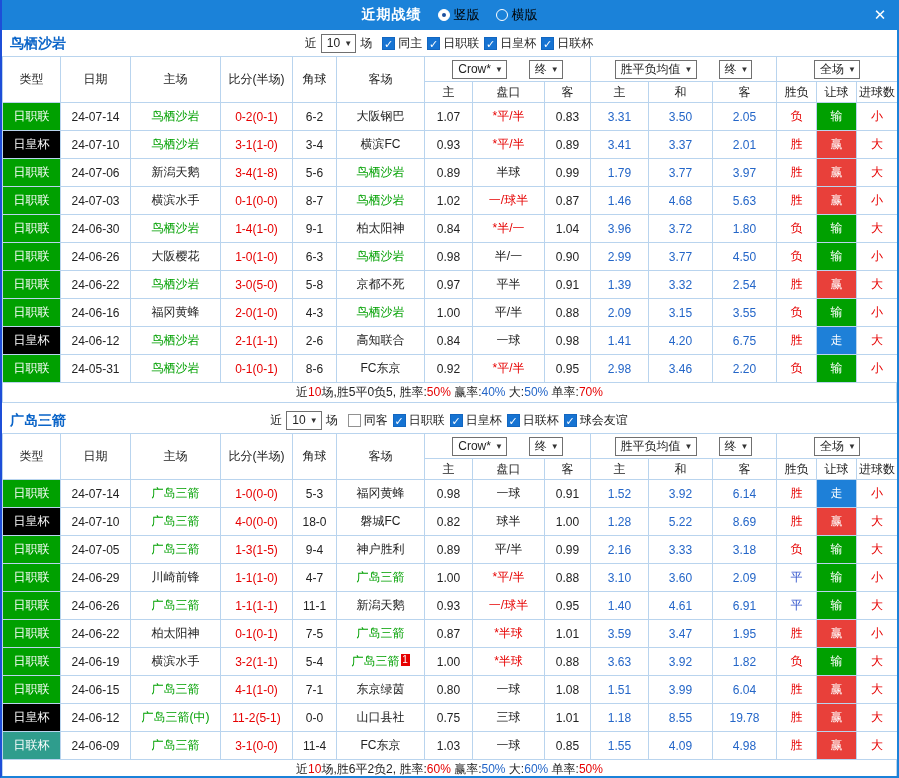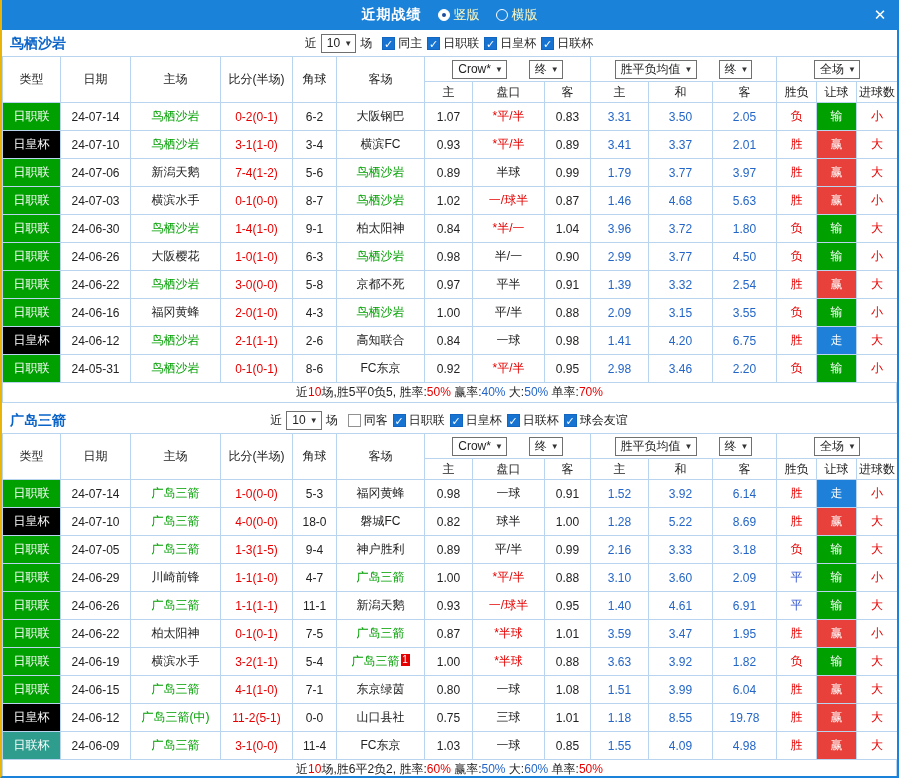--- a/index.html
+++ b/index.html
@@ -4,33 +4,33 @@
 <style>
   * { box-sizing: border-box; }
   html, body { margin: 0; padding: 0; }
   body {
     width: 899px; height: 778px;
     font-family: "Liberation Sans", "DejaVu Sans", sans-serif;
     font-size: 12px; color: #222; background: #fff;
   }
   .window {
     width: 899px; height: 778px; overflow: hidden; background: #fff;
-    border-left: 2px solid #eab308; border-right: 2px solid #1b82d9; border-bottom: 2px solid #1b82d9;
+    border-left: 2px solid #1d4ed8; border-right: 2px solid #1b82d9; border-bottom: 2px solid #1b82d9;
   }
   .titlebar {
     height: 30px; background: #1b82d9; position: relative;
     display: flex; align-items: center; justify-content: center;
   }
   .title-group { display: flex; align-items: center; color: #fff; }
   .title { font-weight: bold; font-size: 14px; letter-spacing: 1px; }
   .radio-opt { display: inline-flex; align-items: center; margin-left: 16px; cursor: pointer; }
   .radio { width: 12px; height: 12px; border: 1px solid #fff; border-radius: 50%; margin-right: 4px; position: relative; }
   .radio.checked { background: #fff; }
   .radio.checked::after { content: ""; position: absolute; left: 3px; top: 3px; width: 4px; height: 4px; border-radius: 50%; background: #1b4f9e; }
-  .radio-label { color: #fef9c3; font-size: 13px; }
+  .radio-label { color: #000000; font-size: 13px; }
   .close { position: absolute; right: 6px; top: 4px; width: 22px; height: 22px; line-height: 22px; text-align: center; color: #fff; font-size: 15px; font-weight: bold; cursor: pointer; }
 
   .section-top { position: relative; height: 26px; display: flex; align-items: center; justify-content: center; }
   .team-name { position: absolute; left: 8px; top: 5px; color: #0a64c8; font-weight: bold; font-size: 14px; }
   .filter { display: flex; align-items: center; }
   .flabel { margin: 0 4px; }
   .sel { display: inline-flex; align-items: center; justify-content: space-between; border: 1px solid #707070; background: #fff; height: 19px; padding: 0 3px 0 5px; cursor: pointer; }
   .sel .arr { font-size: 8px; margin-left: 4px; color: #333; }
   .cbs { display: inline-flex; align-items: center; margin-left: 6px; }
   .cb { display: inline-block; width: 13px; height: 13px; border: 1px solid #919191; background: #fff; font-size: 11px; line-height: 12px; text-align: center; color: #fff; cursor: pointer; }
@@ -197,21 +197,21 @@
             <td class="blue">3.37</td>
             <td class="blue">2.01</td>
             <td style="color: rgb(230, 0, 0);">胜</td>
             <td class="badge-td" style="background: rgb(232, 64, 58);">赢</td>
             <td class="red">大</td>
           </tr>
           <tr>
             <td class="type-td" style="background: rgb(0, 160, 0);">日职联</td>
             <td>24-07-06</td>
             <td><span>新潟天鹅</span></td>
-            <td class="red">7-4(1-2)</td>
+            <td class="red">3-4(1-8)</td>
             <td>5-6</td>
             <td><span class="focus">鸟栖沙岩</span></td>
             <td>0.89</td>
             <td>半球</td>
             <td>0.99</td>
             <td class="blue">1.79</td>
             <td class="blue">3.77</td>
             <td class="blue">3.97</td>
             <td style="color: rgb(230, 0, 0);">胜</td>
             <td class="badge-td" style="background: rgb(232, 64, 58);">赢</td>
@@ -265,21 +265,21 @@
             <td class="blue">3.77</td>
             <td class="blue">4.50</td>
             <td style="color: rgb(230, 0, 0);">负</td>
             <td class="badge-td" style="background: rgb(0, 160, 0);">输</td>
             <td class="red">小</td>
           </tr>
           <tr>
             <td class="type-td" style="background: rgb(0, 160, 0);">日职联</td>
             <td>24-06-22</td>
             <td><span class="focus">鸟栖沙岩</span></td>
-            <td class="red">3-0(0-0)</td>
+            <td class="red">3-0(5-0)</td>
             <td>5-8</td>
             <td><span>京都不死</span></td>
             <td>0.97</td>
             <td>平半</td>
             <td>0.91</td>
             <td class="blue">1.39</td>
             <td class="blue">3.32</td>
             <td class="blue">2.54</td>
             <td style="color: rgb(230, 0, 0);">胜</td>
             <td class="badge-td" style="background: rgb(232, 64, 58);">赢</td>

